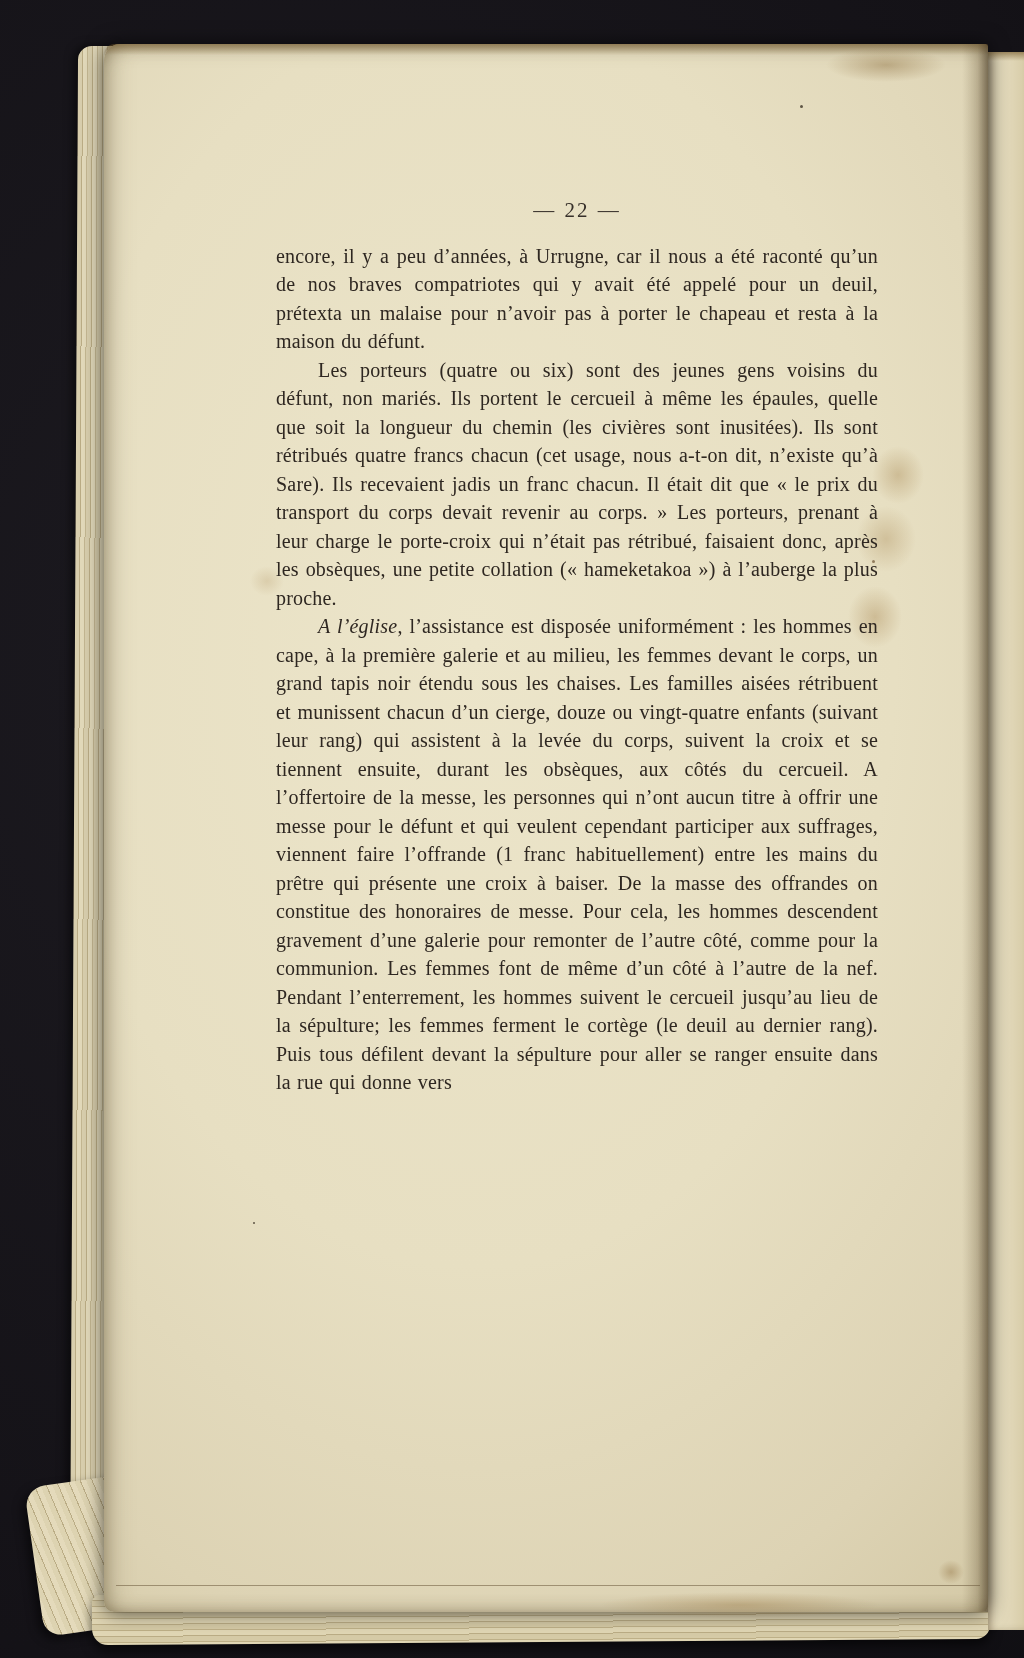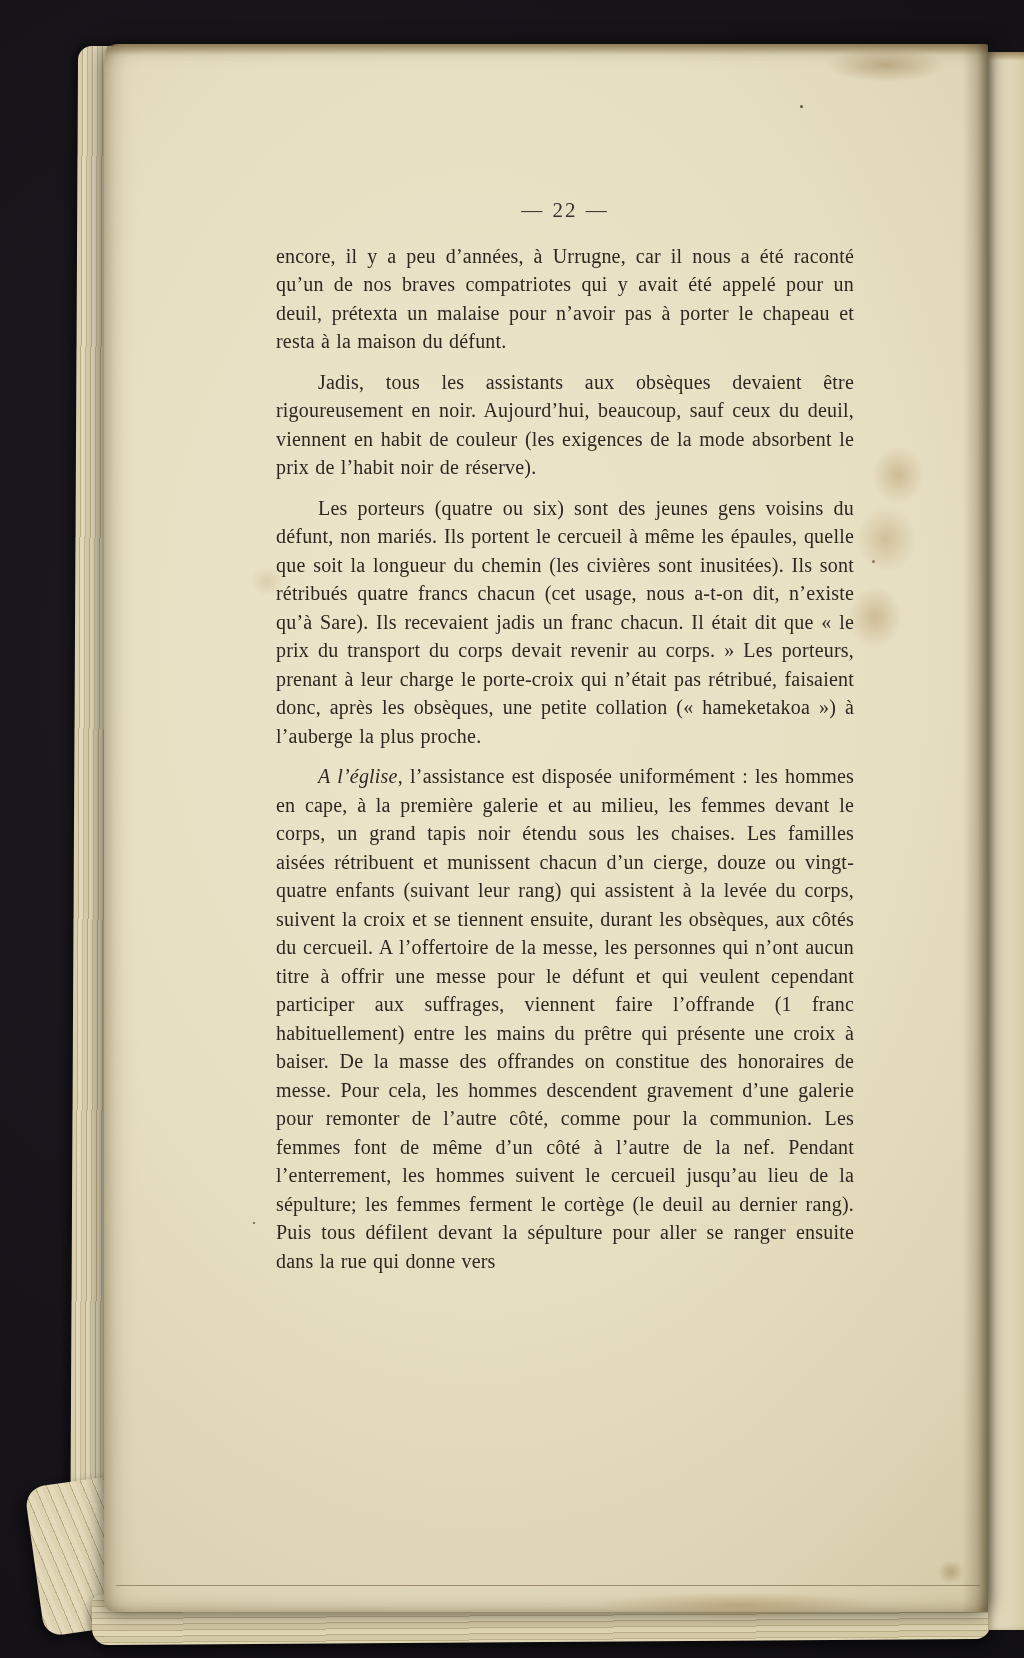--- a/index.html
+++ b/index.html
@@ -109,37 +109,37 @@
   .stain.s7{left:250px;top:566px;width:34px;height:30px;
     background:radial-gradient(closest-side,rgba(165,133,79,.22),rgba(165,133,79,0));}
   .speck{position:absolute;width:3px;height:3px;border-radius:50%;
     background:rgba(50,40,28,.75);pointer-events:none;}
   .speck.p1{left:800px;top:105px;}
   .speck.p2{left:253px;top:1222px;width:2px;height:2px;}
   .speck.p3{left:872px;top:560px;background:rgba(90,62,30,.6);}
 
   
   .text-block{
-    position:absolute;left:264px;top:196px;width:602px;
+    position:absolute;left:276px;top:196px;width:602px;
     color:var(--ink);
     font-size:20px;line-height:28.5px;
     text-align:justify;
     letter-spacing:.2px;
     word-spacing:1px;
   }
   .page-number{
     text-align:center;
     text-indent:0;
     font-size:21px;
     letter-spacing:2px;
     margin:0 0 17px 0;
     color:#37302а;
     color:#37302a;
   }
-  .text-block p{margin:12px;text-indent:0;}
+  .text-block p{margin:0;text-indent:0;}
   .text-block p.indent{text-indent:42px;}
   .text-block em.lead{}
 </style>
 </head>
 <body>
 
 <div class="scan">
 
   <div class="stack-left"></div>
   <div class="stack-fan-bl"></div>
@@ -162,21 +162,20 @@
   <div class="stain s7"></div>
   <div class="speck p1"></div>
   <div class="speck p2"></div>
   <div class="speck p3"></div>
 
   <div class="text-block">
     <div class="page-number">— 22 —</div>
 
     <p>encore, il y a peu d’années, à Urrugne, car il nous a été raconté qu’un de nos braves compatriotes qui y avait été appelé pour un deuil, prétexta un malaise pour n’avoir pas à porter le chapeau et resta à la maison du défunt.</p>
 
-    <p class="indent">Jadis, tous les assistants aux obsèques devaient être rigoureusement en noir. Aujourd’hui, beaucoup, sauf ceux du deuil, viennent en habit de couleur (les exigences de la mode absorbent le prix de l’habit noir de réserve).</p>
 
     <p class="indent">Les porteurs (quatre ou six) sont des jeunes gens voisins du défunt, non mariés. Ils portent le cercueil à même les épaules, quelle que soit la longueur du chemin (les civières sont inusitées). Ils sont rétribués quatre francs chacun (cet usage, nous a-t-on dit, n’existe qu’à Sare). Ils recevaient jadis un franc chacun. Il était dit que « le prix du transport du corps devait revenir au corps. » Les porteurs, prenant à leur charge le porte-croix qui n’était pas rétribué, faisaient donc, après les obsèques, une petite collation (« hameketakoa ») à l’auberge la plus proche.</p>
 
 
     <p class="indent">
       <em class="lead">A l’église</em><span>, l’assistance est disposée uniformément : les hommes en cape, à la première galerie et au milieu, les femmes devant le corps, un grand tapis noir étendu sous les chaises. Les familles aisées rétribuent et munissent chacun d’un cierge, douze ou vingt-quatre enfants (suivant leur rang) qui assistent à la levée du corps, suivent la croix et se tiennent ensuite, durant les obsèques, aux côtés du cercueil. A l’offertoire de la messe, les personnes qui n’ont aucun titre à offrir une messe pour le défunt et qui veulent cependant participer aux suffrages, viennent faire l’offrande (1 franc habituellement) entre les mains du prêtre qui présente une croix à baiser. De la masse des offrandes on constitue des honoraires de messe. Pour cela, les hommes descendent gravement d’une galerie pour remonter de l’autre côté, comme pour la communion. Les femmes font de même d’un côté à l’autre de la nef. Pendant l’enterrement, les hommes suivent le cercueil jusqu’au lieu de la sépulture; les femmes ferment le cortège (le deuil au dernier rang). Puis tous défilent devant la sépulture pour aller se ranger ensuite dans la rue qui donne vers</span>
     </p>
   </div>
 
 </div>

